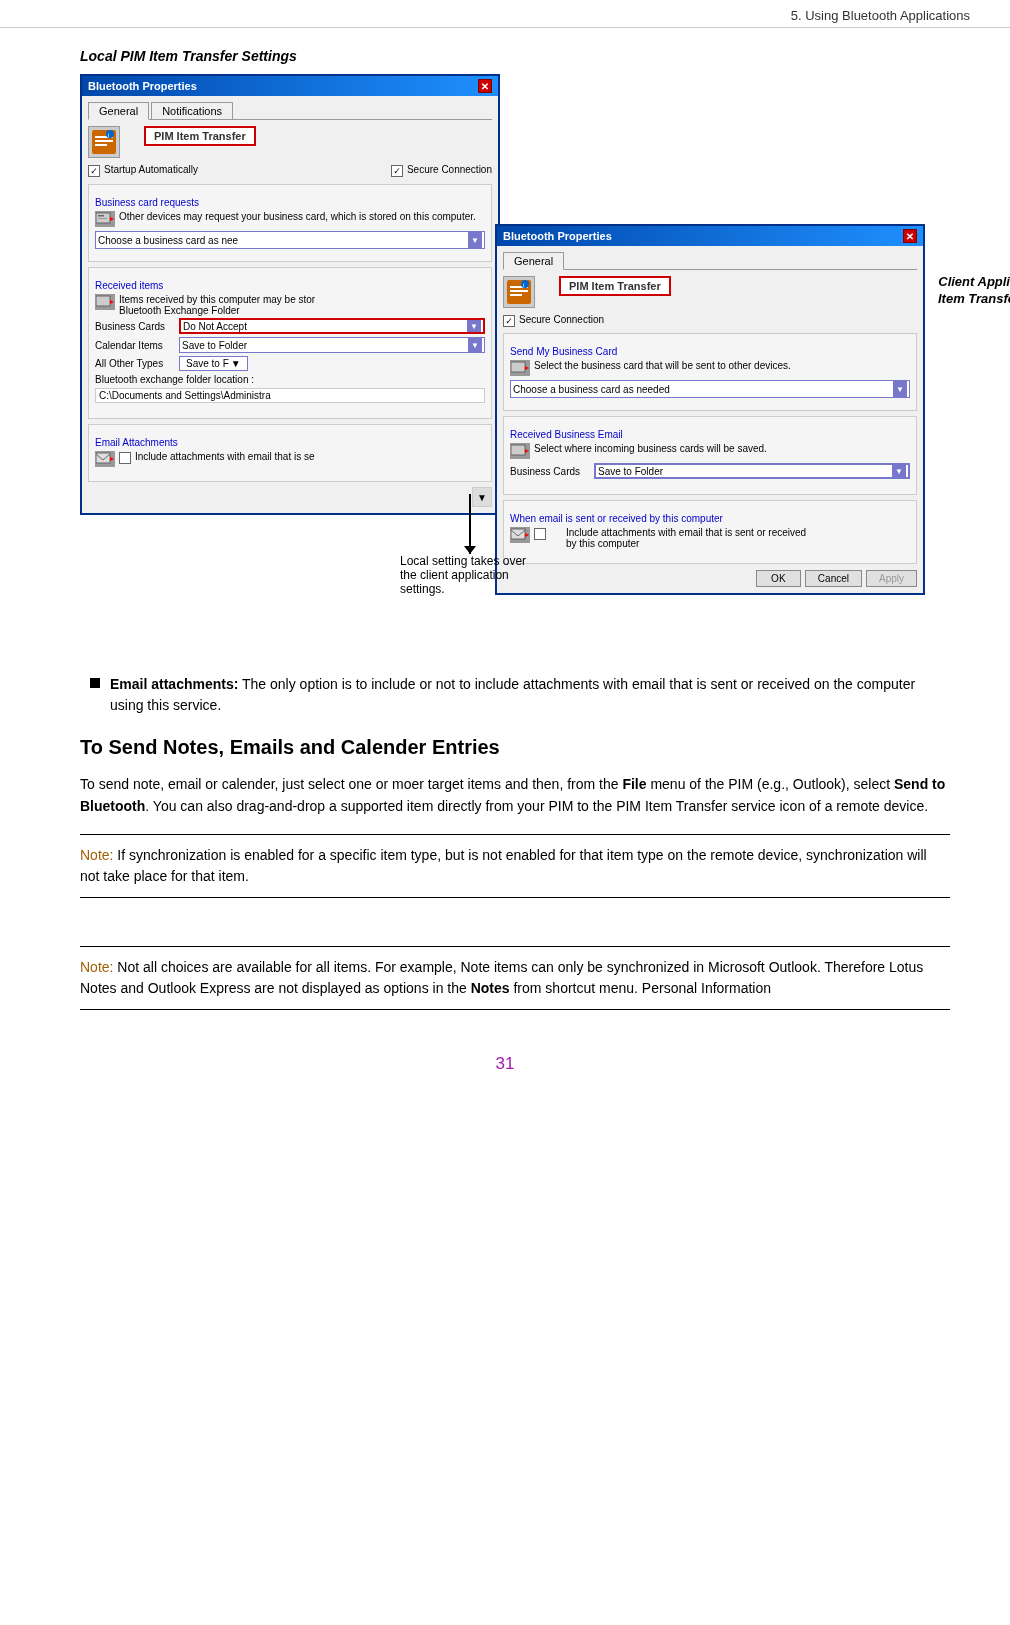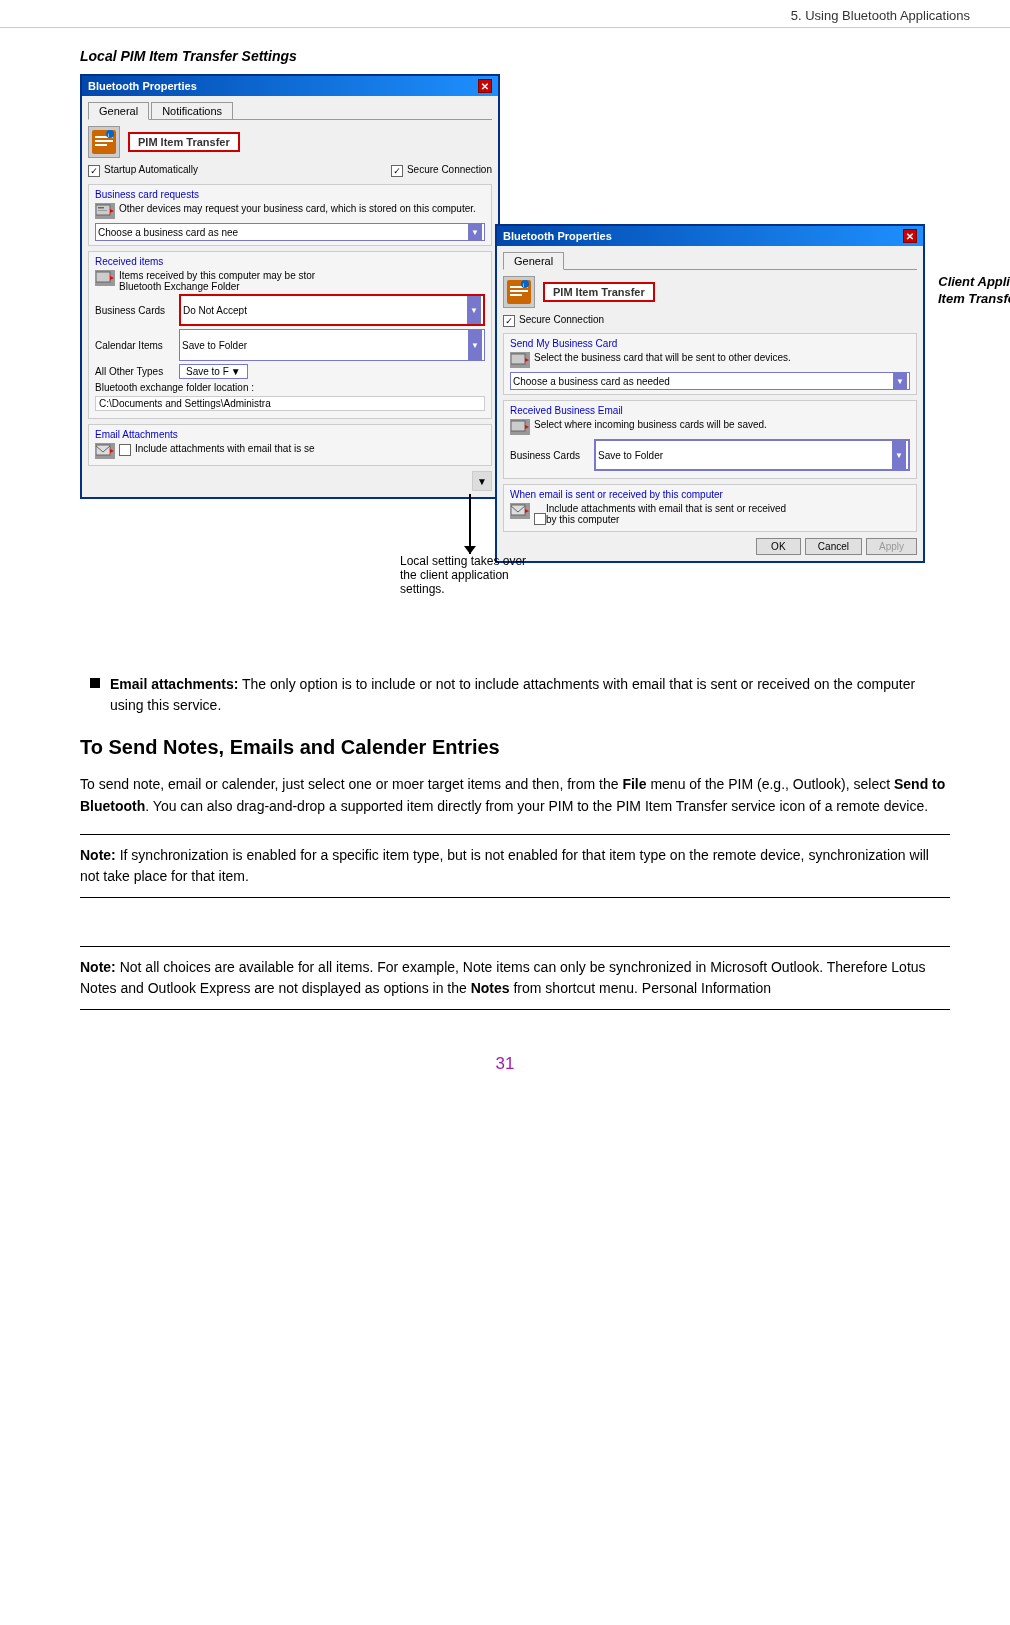--- a/index.html
+++ b/index.html
@@ -89,21 +89,21 @@
 
     .tab.active {
       background: #f0f0f0;
       font-weight: normal;
       border-bottom: 1px solid #f0f0f0;
       margin-bottom: -1px;
     }
 
     .dialog-section {
       border: 1px solid #ccc;
-      padding: 4px 6px;
+      padding: 12px 6px;
       margin-bottom: 5px;
       position: relative;
       background: #f5f5f5;
     }
 
     .section-label {
       color: #0000cc;
       font-size: 10px;
       font-weight: normal;
       margin-bottom: 3px;
@@ -161,21 +161,21 @@
       margin-bottom: 3px;
     }
 
     .dropdown-label {
       width: 80px;
       font-size: 10px;
     }
 
     .dropdown-select {
       flex: 1;
-      height: 32px;
+      height: 16px;
       border: 1px solid #7777cc;
       background: white;
       font-size: 10px;
       display: flex;
       align-items: center;
       justify-content: space-between;
       padding: 0 2px;
     }
 
     .dropdown-arrow {
@@ -226,22 +226,22 @@
       min-width: 45px;
       text-align: center;
     }
 
     .dlg-btn.disabled {
       color: #999;
     }
 
     .pim-icon-area {
       display: flex;
-      align-items: center;
-      gap: 8px;
+      align-items: flex-start;
+      gap: 24px;
       margin-bottom: 6px;
     }
 
     .pim-icon {
       width: 32px;
       height: 32px;
       background: #ccc;
       border: 1px solid #999;
       display: flex;
       align-items: center;
@@ -348,22 +348,22 @@
     .note-section {
       border-top: 1px solid #000;
       border-bottom: 1px solid #000;
       padding: 10px 0;
       margin: 14px 0;
       font-size: 14px;
       line-height: 1.5;
     }
 
     .note-label {
-      color: #000000;
-      font-weight: bold;
+      color: #a16207;
+      font-weight: normal;
     }
 
     .page-footer {
       text-align: center;
       font-size: 17px;
       padding: 10px;
       color: #a21caf;
     }
 
     
@@ -623,21 +623,21 @@
             <span>When email is sent or received by this computer</span>
           </div>
           <div class="row-with-icon">
             <div class="small-icon">
               <svg width="18" height="14" viewBox="0 0 18 14">
                 <rect x="0" y="1" width="14" height="10" fill="#ddd" stroke="#666" stroke-width="1"></rect>
                 <polyline points="0,2 7,8 14,2" stroke="#666" stroke-width="1" fill="none"></polyline>
                 <polygon points="14,5 18,7 14,9" fill="red"></polygon>
               </svg>
             </div>
-            <div style="display:flex;align-items:flex-end;gap:0;">
+            <div style="display:flex;align-items:flex-start;gap:20px;">
               <div class="checkbox-box"></div>
               <div>
                 <div>Include attachments with email that is sent or received</div>
                 <div>by this computer</div>
               </div>
             </div>
           </div>
         </div>
 
         <div class="dialog-buttons">

